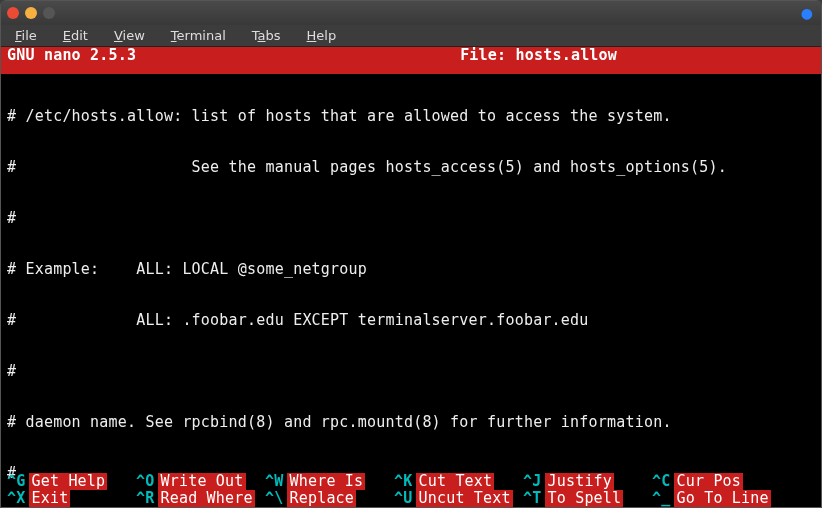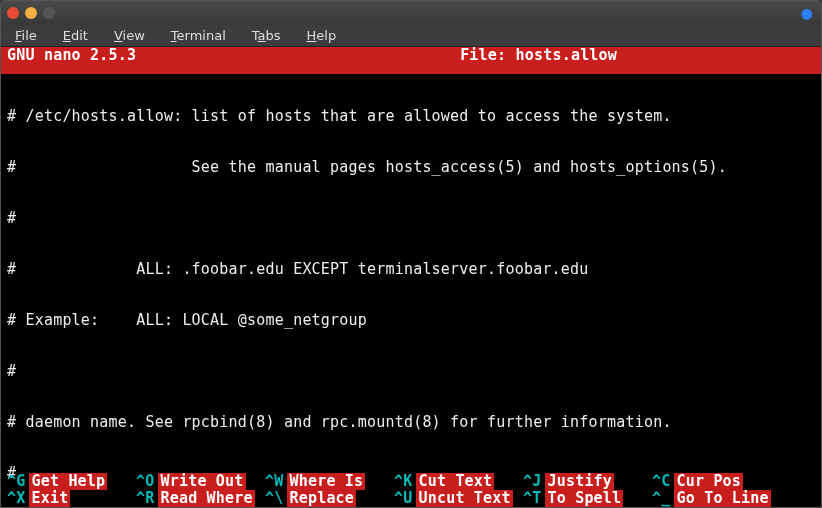--- a/index.html
+++ b/index.html
@@ -73,21 +73,21 @@
 .shortcuts {
   position: absolute;
   bottom: 0;
   left: 0;
   right: 0;
   padding: 0 6px 2px 6px;
 }
 .sc-row { display: flex; height: 17px; }
 .sc-cell { display: flex; align-items: center; width: 129px; white-space: pre; }
 .sc-key { color: #00bcbc; font-weight: bold; margin-right: 4px; }
-.sc-lbl { background: #c81e1e; color: #fff; font-weight: bold; padding: 0 2px; }
+.sc-lbl { background: #c81e1e; color: #fff; font-weight: normal; padding: 0 2px; }
 </style>
 </head>
 <body>
 
 <div class="titlebar">
   <div class="win-btns">
     <div class="win-btn win-close"></div>
     <div class="win-btn win-min"></div>
     <div class="win-btn win-max"></div>
   </div>
@@ -105,22 +105,22 @@
 
 <div class="terminal">
   <div class="nano-header">
     <span class="left">GNU nano 2.5.3</span>
     <span class="center">File: hosts.allow</span>
   </div>
   <div class="content">
     <div class="line"># /etc/hosts.allow: list of hosts that are allowed to access the system.</div>
     <div class="line">#                   See the manual pages hosts_access(5) and hosts_options(5).</div>
     <div class="line">#</div>
+    <div class="line"># Example:    ALL: LOCAL @some_netgroup</div>
     <div class="line">#             ALL: .foobar.edu EXCEPT terminalserver.foobar.edu</div>
-    <div class="line"># Example:    ALL: LOCAL @some_netgroup</div>
     <div class="line">#</div>
     <div class="line"># daemon name. See rpcbind(8) and rpc.mountd(8) for further information.</div>
     <div class="line">#</div>
     
     
     
   </div>
 
   <div class="shortcuts">
     <div class="sc-row" id="sc-row1">

